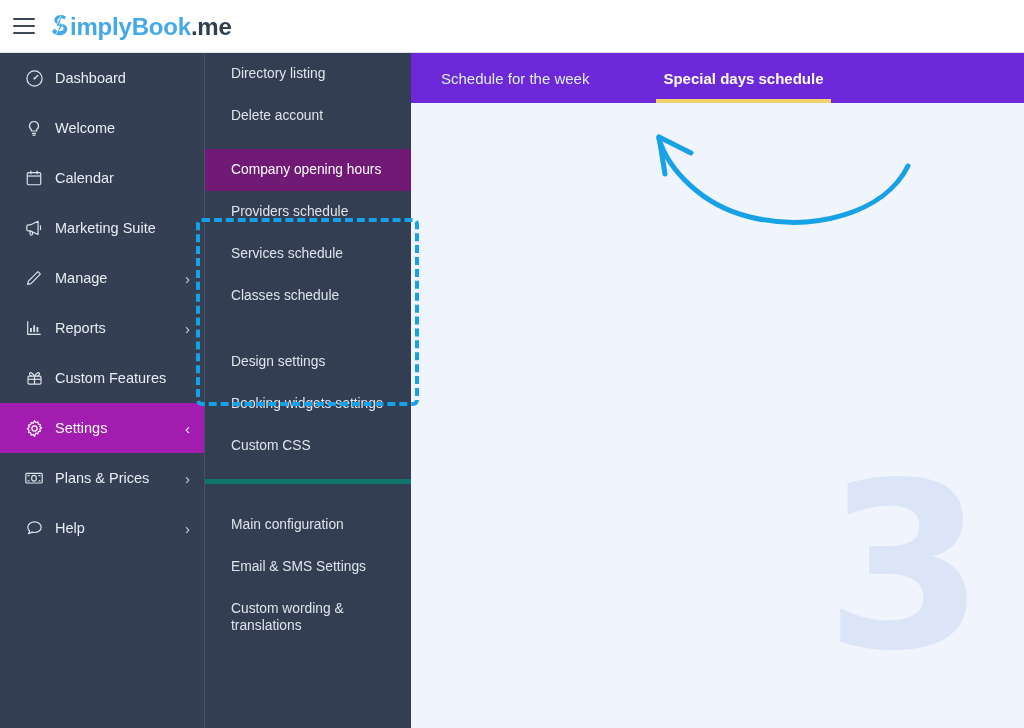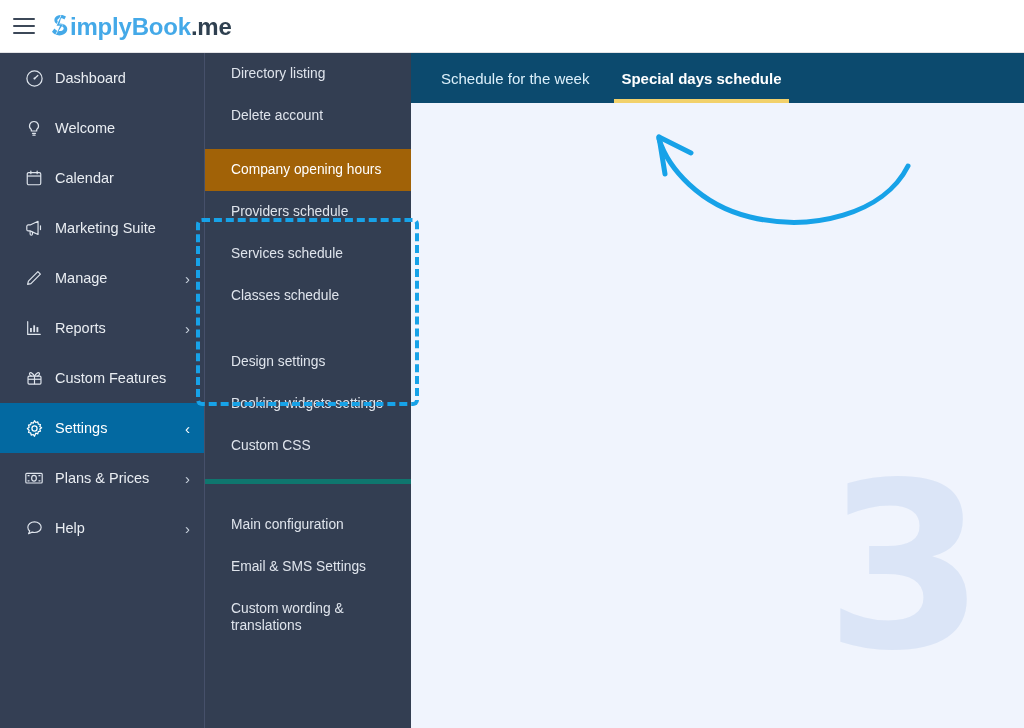--- a/index.html
+++ b/index.html
@@ -42,49 +42,49 @@
   }
   .nav-item .ico {
     width: 22px; height: 22px; margin-left: 15px; margin-right: 10px;
     display: flex; align-items: center; justify-content: center;
     flex: 0 0 auto;
   }
   .nav-item .lbl { white-space: nowrap; }
   .nav-item .chev {
     position: absolute; right: 14px; font-size: 15px; color: #c9d2dd; line-height: 1;
   }
-  .nav-item.active { background: #0369a1; color: #ffffff; }
+  .nav-item.active { background: #a21caf; color: #ffffff; }
   .nav-item.active .chev { color: #ffffff; }
 
   
   .submenu {
     position: absolute; left: 204px; top: 53px; width: 207px; height: 675px;
     background: #333e52; border-left: 1px solid #46506a;
   }
   .sub-group { position: relative; }
   .sub-group + .sub-group { border-top: 5px solid #0f766e; }
   .sub-item {
     display: flex; align-items: center; height: 42px;
     padding-left: 26px; padding-right: 10px;
     color: #dfe4ec; font-size: 13.8px; cursor: pointer; line-height: 1.25;
   }
   .sub-item.tall { height: 58px; }
-  .sub-item.selected { background: #a16207; color: #ffffff; }
+  .sub-item.selected { background: #701a75; color: #ffffff; }
   .sub-item.clipped { overflow: hidden; }
   .grp-pad-top { height: 12px; }
   .grp-pad-bot { height: 12px; }
 
   
   .main {
     position: absolute; left: 411px; top: 53px; width: 613px; height: 675px;
     background: #f0f4fd;
   }
   .tabbar {
-    position: relative; height: 50px; background: #0c4a6e;
-    display: flex; align-items: center; padding-left: 14px;
+    position: relative; height: 50px; background: #6d28d9;
+    display: flex; align-items: center; padding-left: 14px; gap: 42px;
   }
   .tab {
     position: relative; height: 50px; display: flex; align-items: center;
     padding: 0 16px; color: #dcf0fb; font-size: 15px; cursor: pointer;
     white-space: nowrap;
   }
   .tab.active { color: #ffffff; font-weight: 700; text-align: center; }
   .tab.active::after {
     content: ""; position: absolute; left: 9px; right: 9px; bottom: 0;
     height: 4px; background: #f2d16b;

